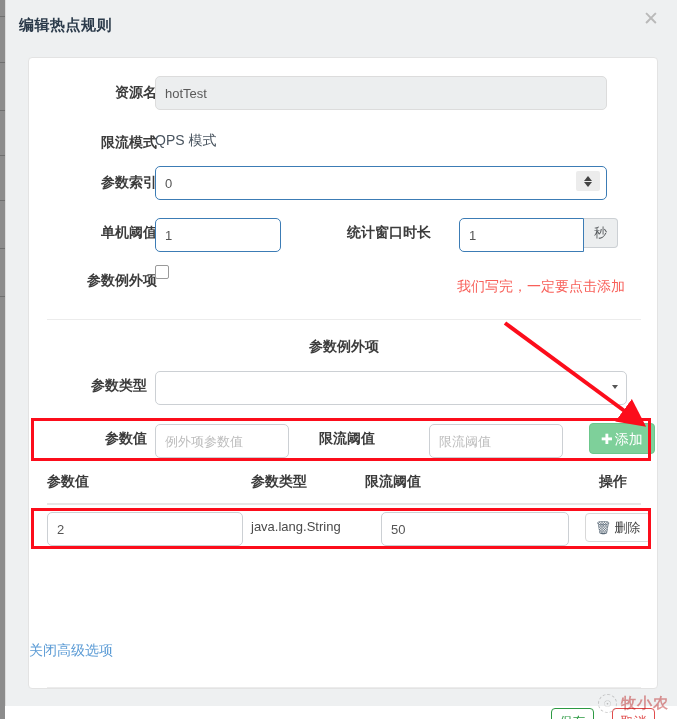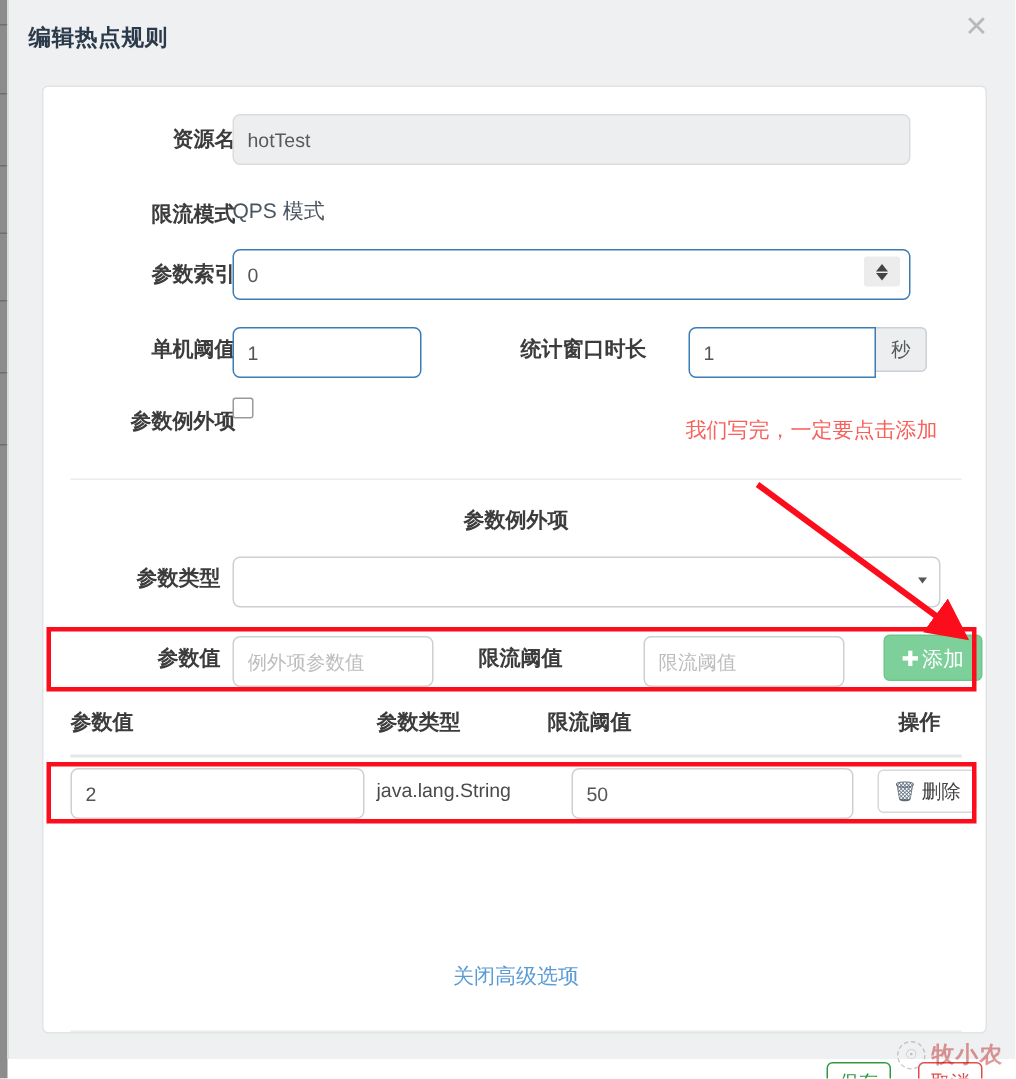--- a/index.html
+++ b/index.html
@@ -133,21 +133,21 @@
   #table-head-rule { position:absolute; left:18px; width:594px; height:2px; background:#e6e6e6; }
 
   #del-btn {
     position:absolute; height:29px; line-height:27px;
     border:1px solid #d8d8d8; border-radius:4px; background:#fff;
     font-size:13px; color:#444; padding:0 9px; cursor:pointer; white-space:nowrap;
   }
   #del-btn .trash { color:#5b6a78; margin-right:3px; font-family:"DejaVu Sans",sans-serif; }
 
   #adv-link {
-    position:absolute; width:630px; text-align:center;
+    position:absolute; width:630px; text-align:left;
     font-size:14px; color:#5b9bd5; cursor:pointer;
   }
 
   
   .footer-btn {
     position:absolute; width:43px; height:27px; line-height:25px;
     text-align:center; font-size:13px; border-radius:4px;
     background:#fff; cursor:pointer;
   }
   #save-btn { border:1px solid #2d9a43; color:#2d9a43; }

